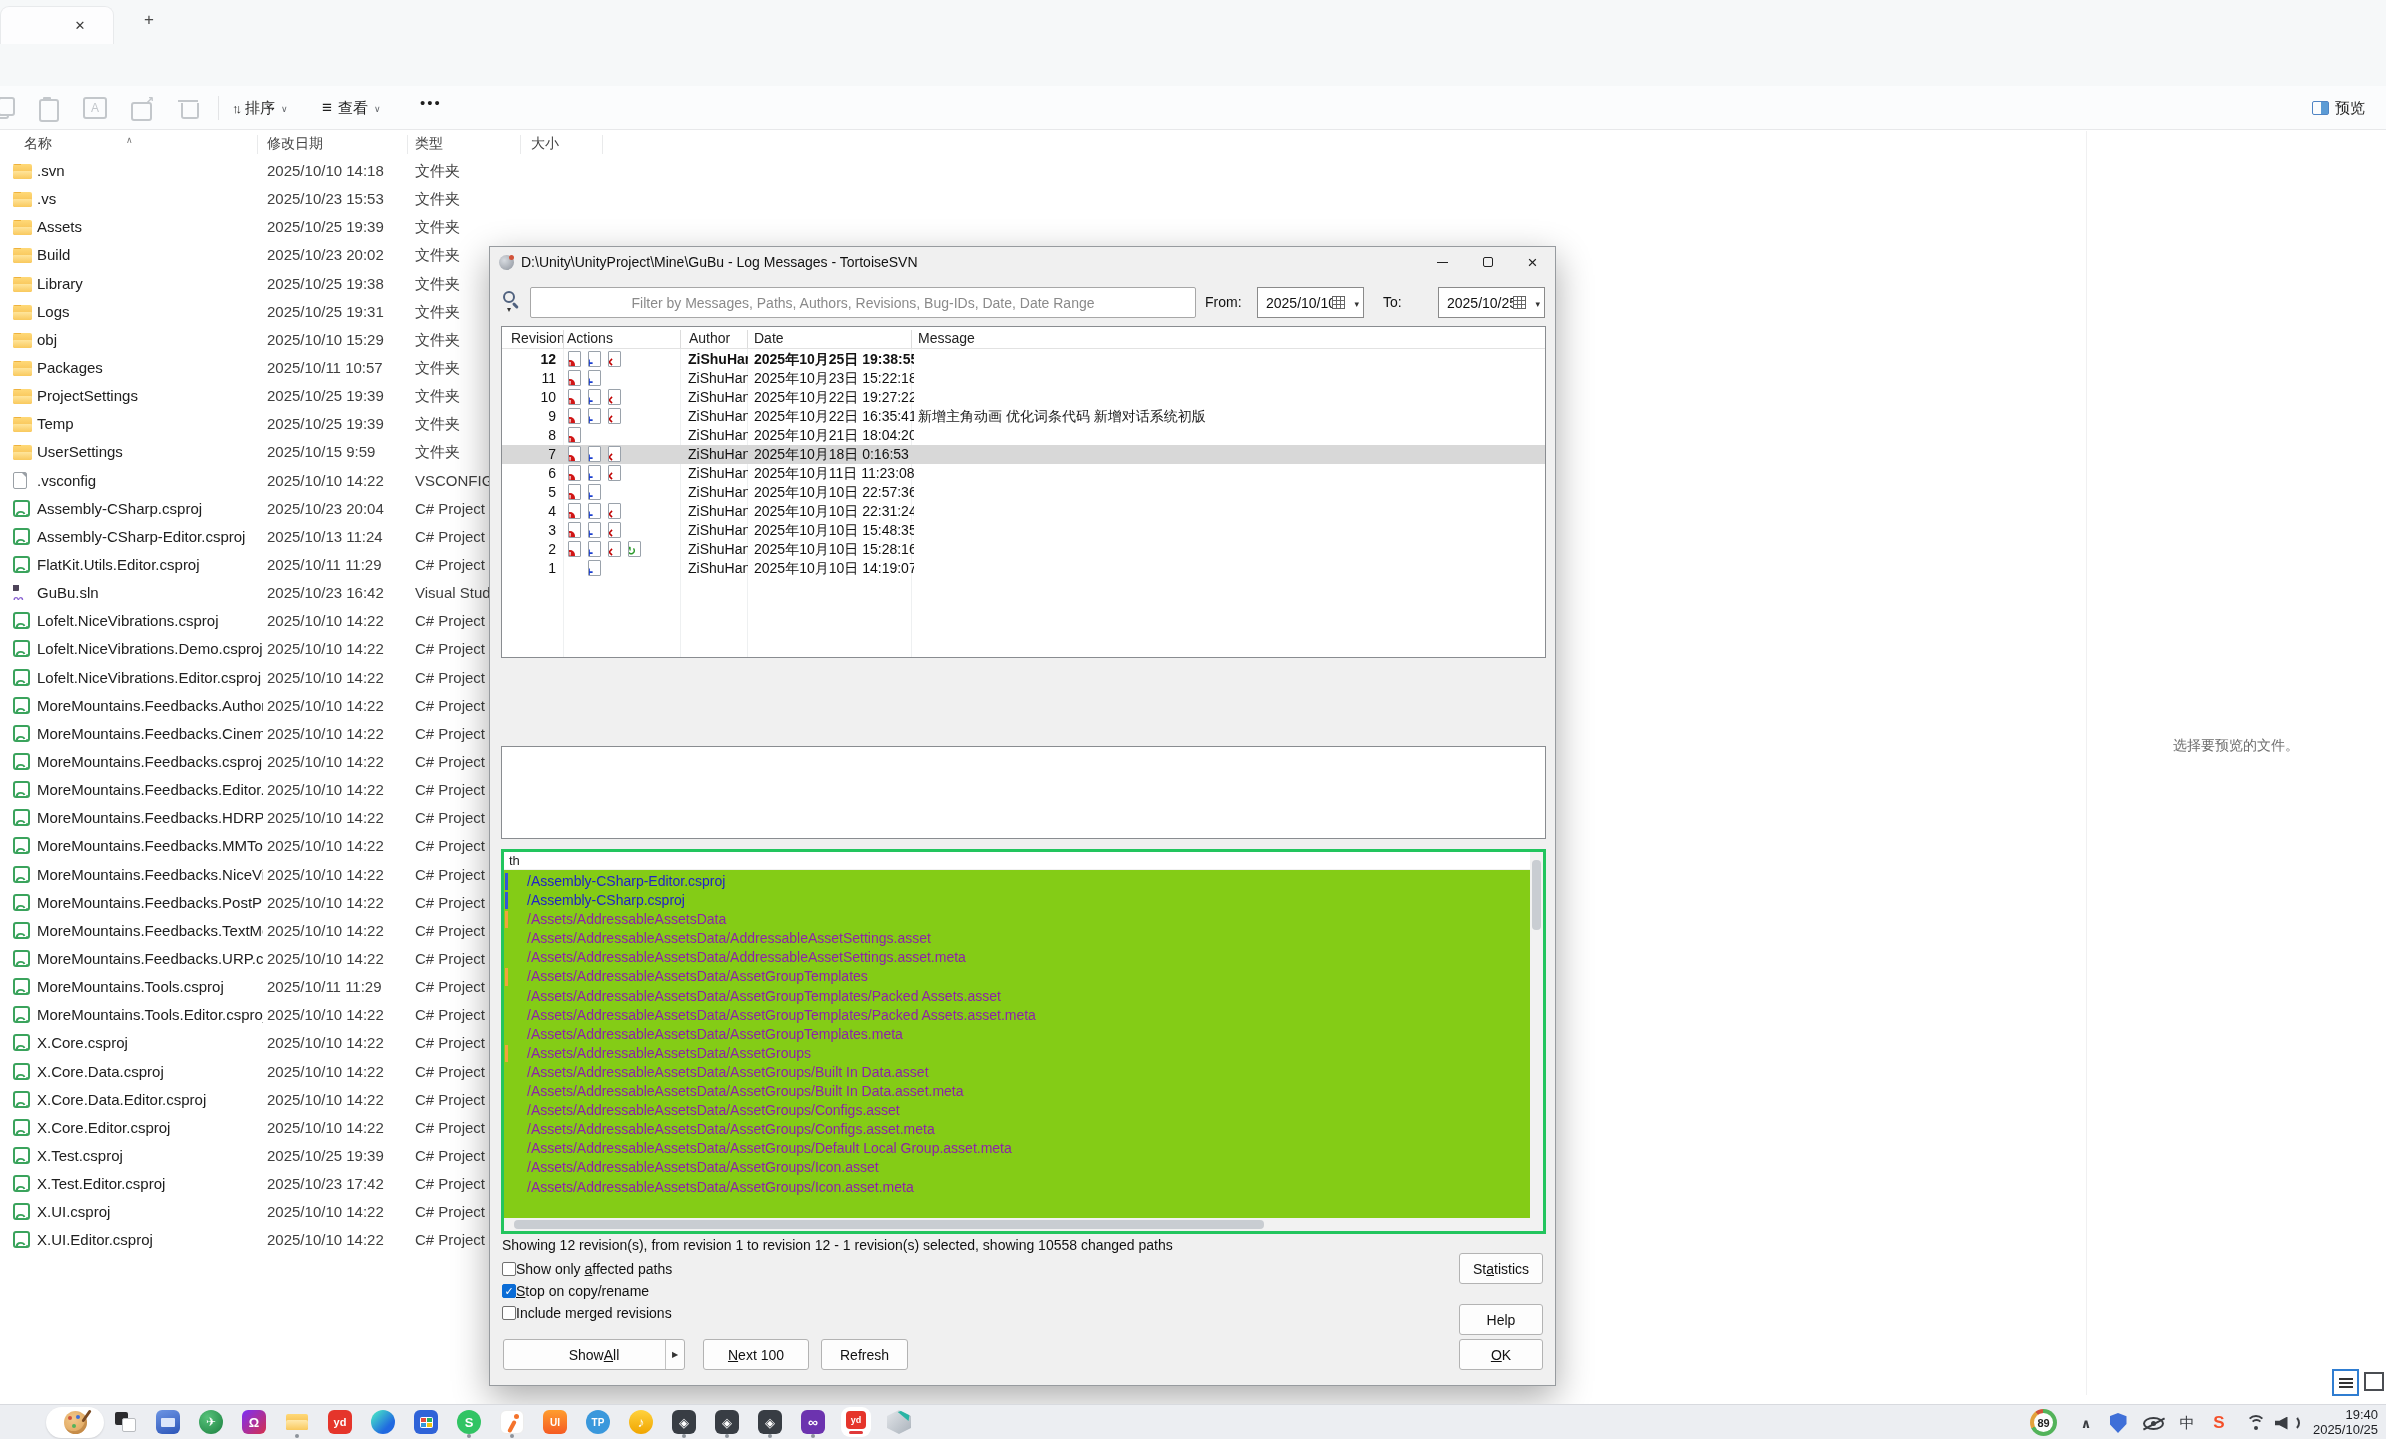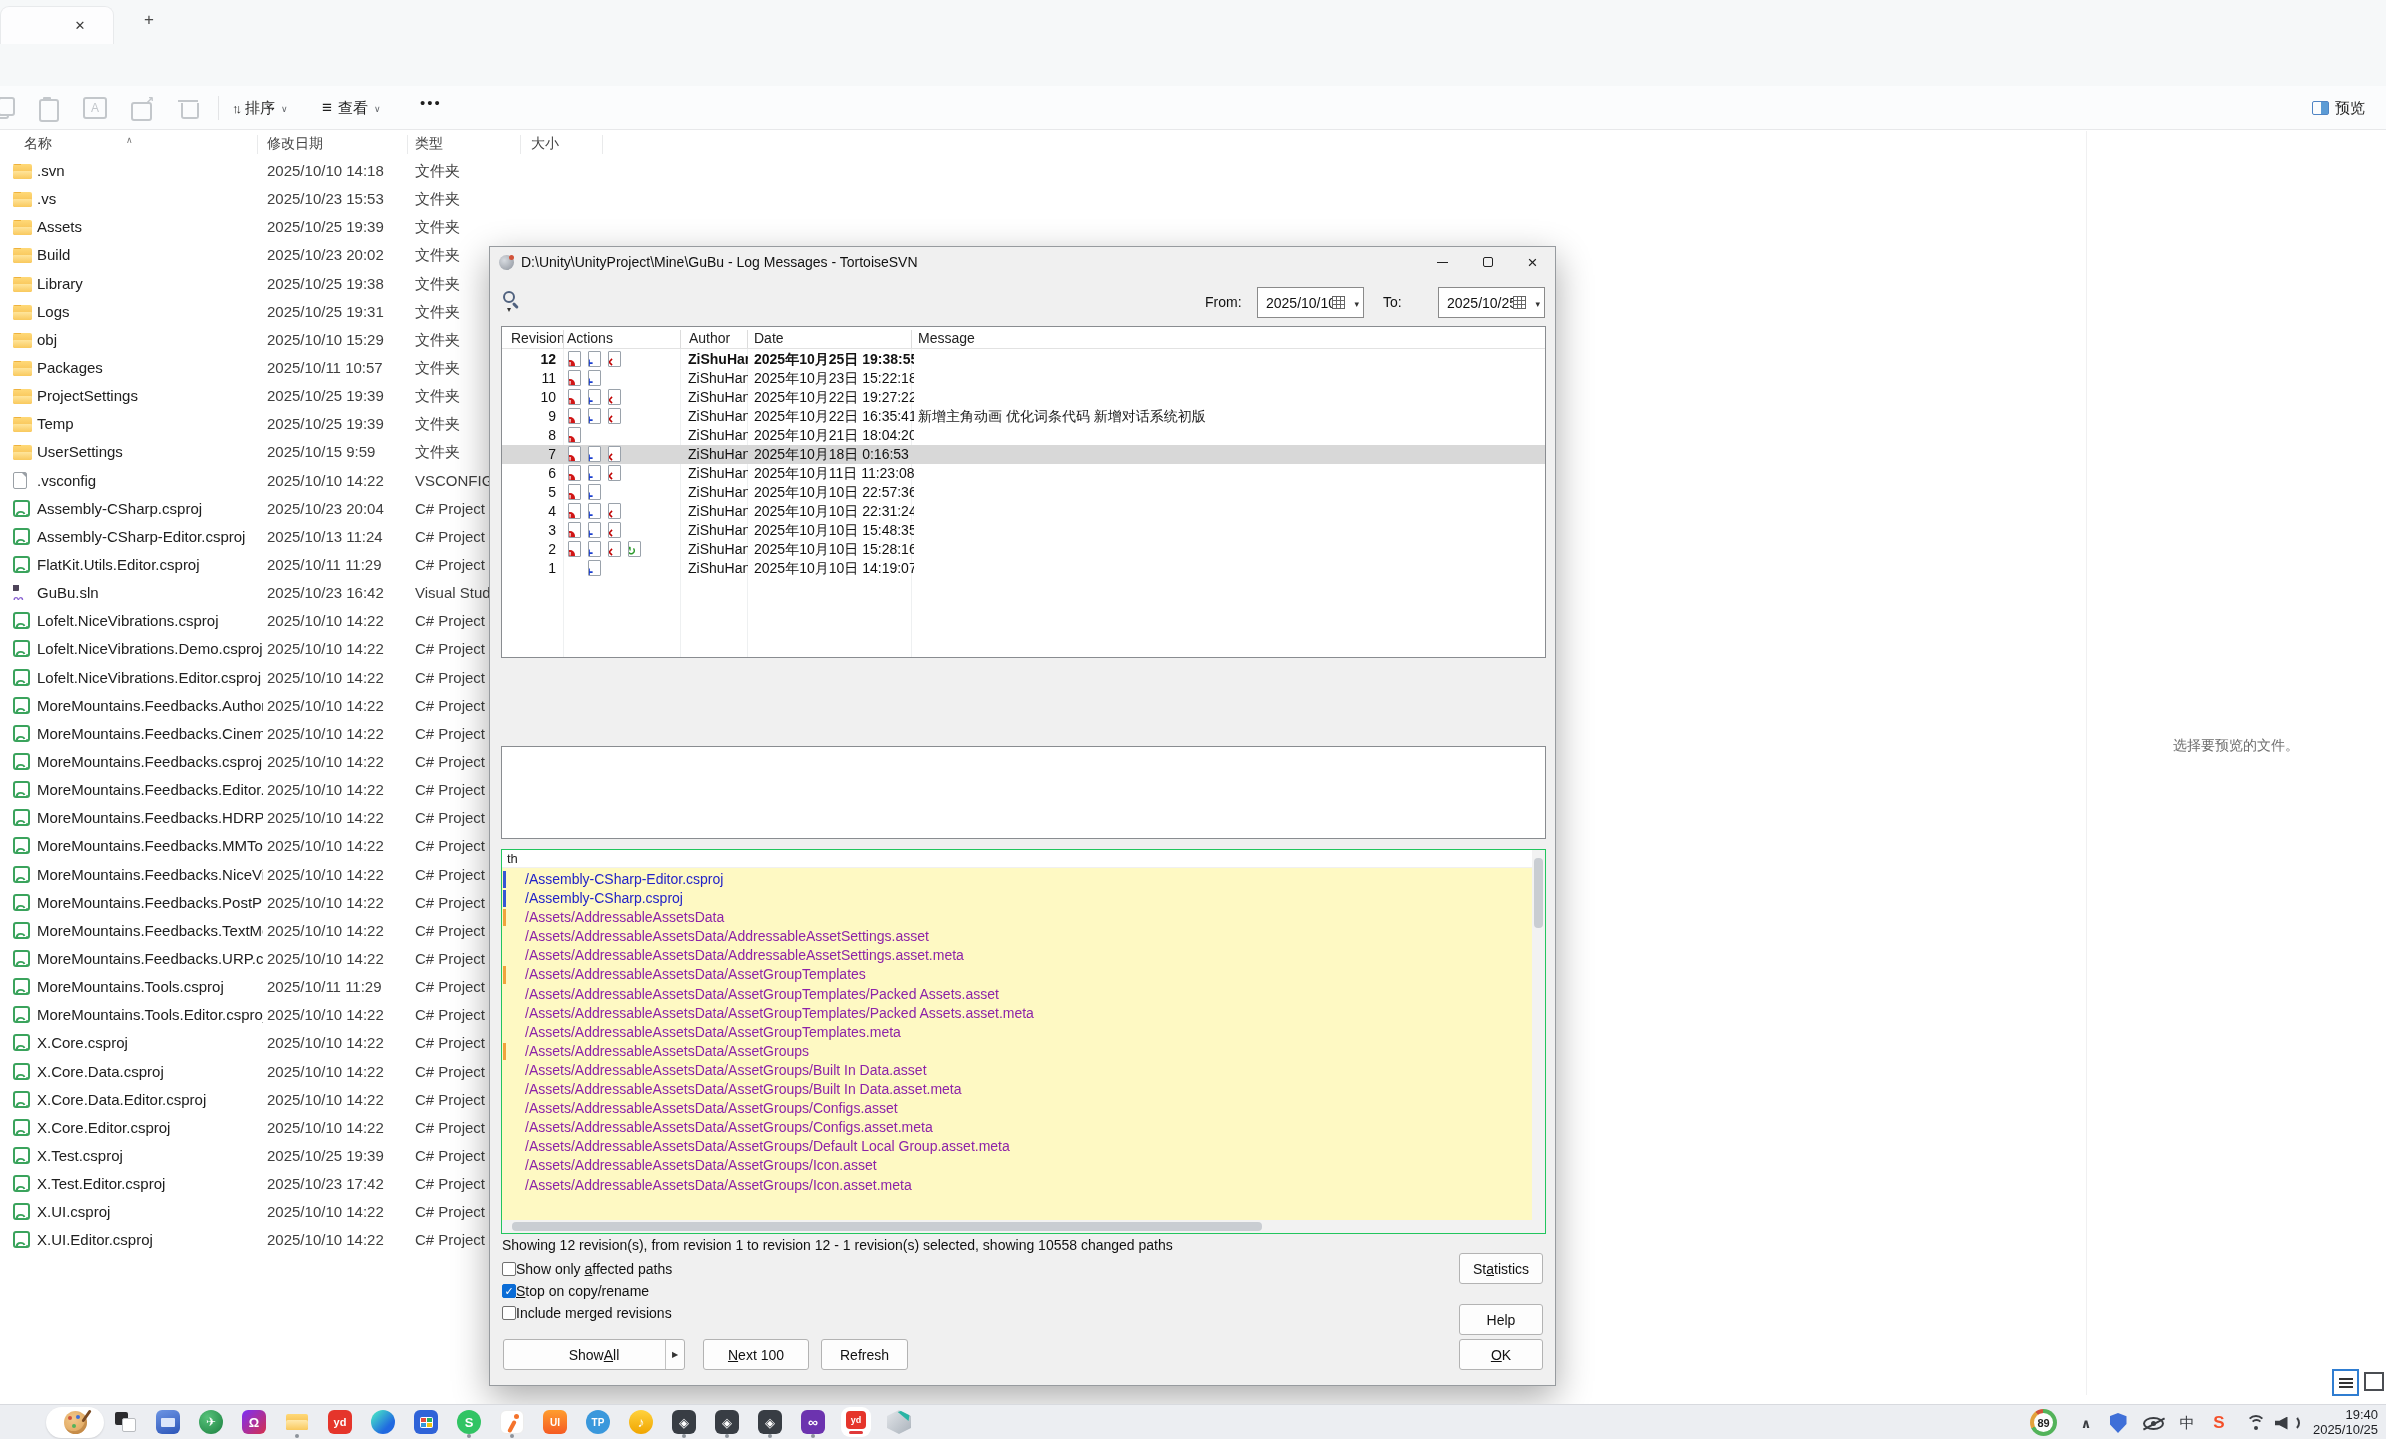--- a/index.html
+++ b/index.html
@@ -108,21 +108,21 @@
   .c-msg{left:416px;width:610px;color:#1a1a1a}
   .rrow.bold .c-rev,.rrow.bold .c-auth,.rrow.bold .c-date{font-weight:bold}
   .act{position:absolute;top:1px;width:13px;height:16px;background:#fff;border:1px solid #9aa2ab;border-radius:1px}
   .act::after{position:absolute;font-weight:bold}
   .act-modified::after{content:"!";left:-4px;bottom:-4px;width:10px;height:10px;background:#d11616;color:#fff;border-radius:50%;font-size:8px;line-height:10px;text-align:center}
   .act-added::after{content:"+";left:-4px;bottom:-7px;color:#1b3fd0;font-size:14px}
   .act-deleted::after{content:"×";left:-4px;bottom:-6px;color:#c00000;font-size:14px}
   .act-replaced::after{content:"↻";left:-3px;bottom:-5px;color:#2c9a2c;font-size:12px}
 
   .msgpane{position:absolute;left:11px;top:499px;width:1045px;height:93px;background:#fff;border:1px solid #898c90}
-  .pathspane{position:absolute;left:11px;top:602px;width:1045px;height:385px;background:#fef9c3;border:1px solid #22c55e;overflow:hidden}
+  .pathspane{position:absolute;left:11px;top:602px;width:1045px;height:385px;background:#84cc16;border:3px solid #22c55e;overflow:hidden}
   .ph-head{position:absolute;left:0;top:0;width:100%;height:18px;font-size:13px;color:#222;padding-left:5px;border-bottom:1px solid #f0f0f0;background:#fff;line-height:17px}
   #pathrows{position:absolute;left:0;top:20px;width:1030px}
   .prow{position:relative;height:19.1px;font-size:14px;line-height:19px;padding-left:23px;white-space:nowrap;overflow:hidden}
   .prow.blue{color:#2222c8}.prow.purple{color:#8d23a8}
   .pbar{position:absolute;left:1px;top:1px;bottom:1px;width:3px}
   .pbar.blue{background:#3556d4}.pbar.orange{background:#f0a43c}
   .hscroll{position:absolute;left:0;bottom:0;width:1030px;height:13px;background:#f2f2f2}
   .hthumb{position:absolute;left:10px;top:2px;width:750px;height:9px;background:#c9cdd2;border-radius:4px}
   .vscroll{position:absolute;right:0;top:0;width:13px;height:100%;background:#f2f2f2}
   .vthumb{position:absolute;left:2px;top:8px;width:9px;height:70px;background:#c9cdd2;border-radius:4px}
@@ -525,20 +525,23 @@
       <span class="dlg-btn">
           <i class="g-min"></i>
         </span>
       <span class="dlg-btn">
           <i class="g-max"></i>
         </span>
       <span class="dlg-btn g-close">×</span>
     </div>
 
     <span class="f-mag"></span>
+    <div class="f-input">
+      <span>Filter by Messages, Paths, Authors, Revisions, Bug-IDs, Date, Date Range</span>
+    </div>
     <span class="f-lab lab-from">From:</span>
     <div class="datebox date-from">
       <span>2025/10/10</span>
       <span class="cal"></span>
       <span class="dd-arrow">▾</span>
     </div>
     <span class="f-lab lab-to">To:</span>
     <div class="datebox date-to">
       <span>2025/10/25</span>
       <span class="cal"></span>

